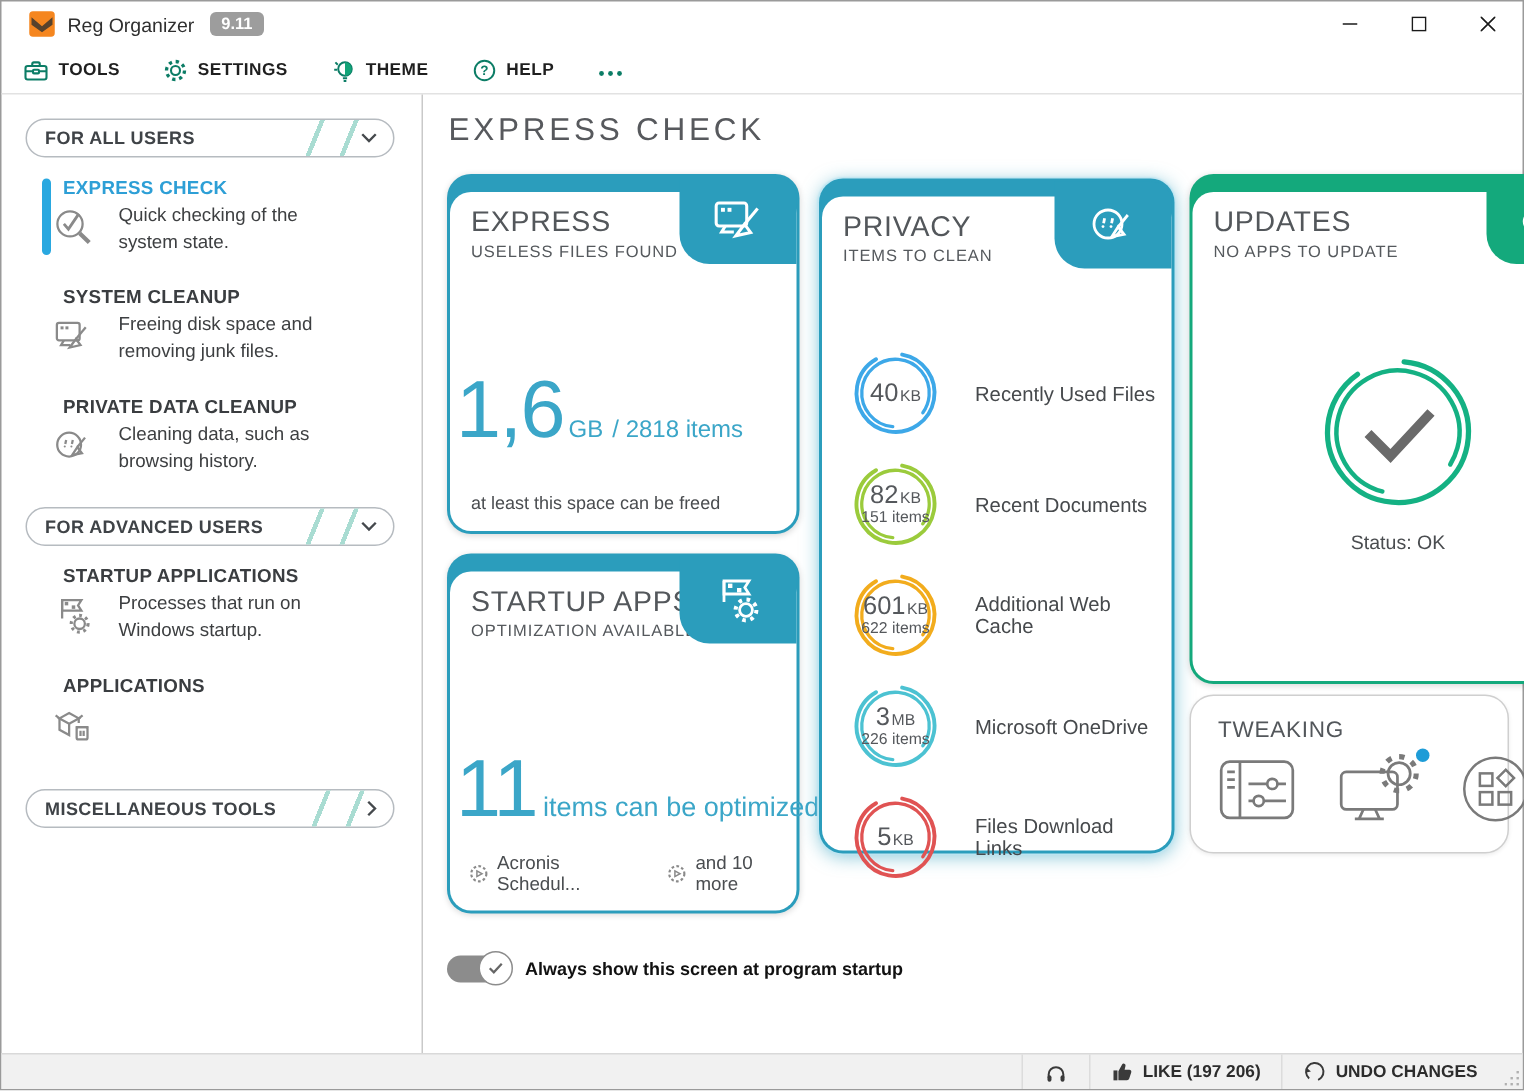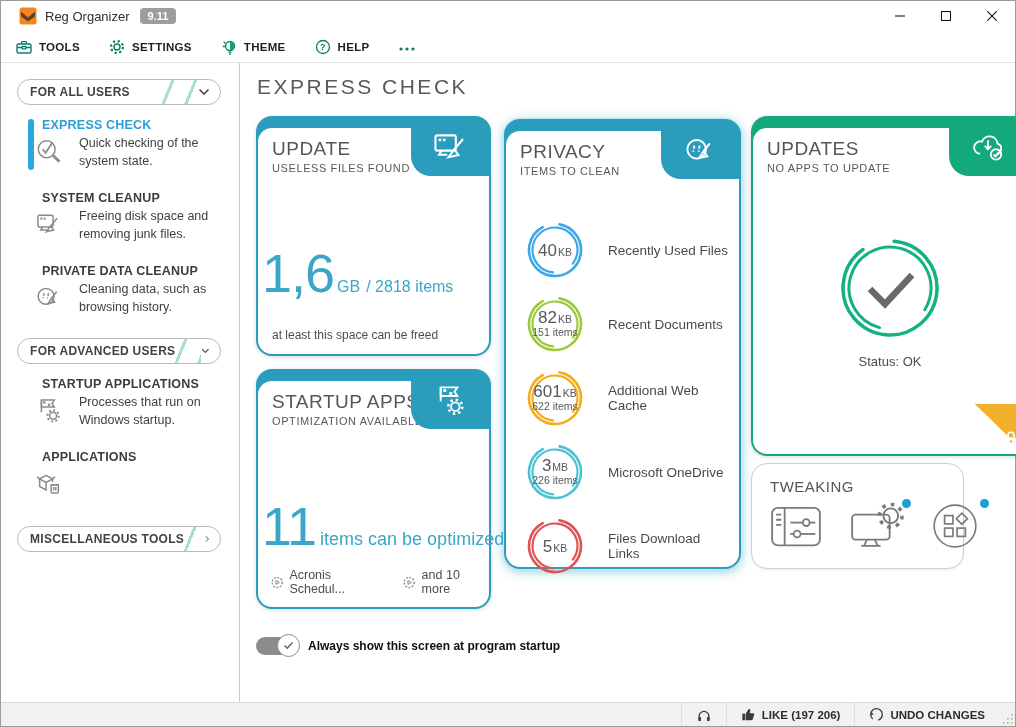--- a/index.html
+++ b/index.html
@@ -14,21 +14,21 @@
   .ver-badge { margin-left:10px; background:#9d9d9d; color:#fff; font-size:11px; font-weight:bold; padding:2px 8px; border-radius:4px; }
   .win-controls { margin-left:auto; display:flex; height:100%; }
   .win-btn { width:46px; height:100%; display:flex; align-items:center; justify-content:center; cursor:default; }
 
   
   .menubar { height:32px; display:flex; align-items:center; gap:28px; padding-left:14px; border-bottom:1px solid #e2e2e2; flex:0 0 auto; }
   .menu-item { display:flex; align-items:center; gap:6px; font-size:11.5px; font-weight:bold; letter-spacing:.3px; color:#1f1f1f; cursor:default; }
 
   
   .bodyarea { flex:1 1 auto; display:flex; min-height:0; }
-  .sidebar { width:239px; border-right:1px solid #c9c9c9; flex:0 0 auto; padding-top:16px; }
+  .sidebar { width:281px; border-right:1px solid #c9c9c9; flex:0 0 auto; padding-top:16px; }
   .main { flex:1 1 auto; position:relative; }
 
   
   .pill { margin:0 18px 0 16px; height:26px; border:1px solid #b6bbc0; border-radius:13px; display:flex; align-items:center; padding:0 10px 0 12px; overflow:hidden; }
   .pill-label { font-size:12px; font-weight:bold; color:#3f4347; letter-spacing:.3px; white-space:nowrap; }
   .stripes { margin-left:auto; width:36px; height:26px; background:repeating-linear-gradient(112deg, transparent 0 9px, #a9dcd2 9px 12px, transparent 12px 21px); }
   .pill + .side-item { margin-top:13px; }
 
   
   .side-item { position:relative; margin-top:13px; min-height:60px; cursor:default; }
@@ -58,21 +58,21 @@
   .big-line { position:absolute; left:4px; top:118px; display:flex; align-items:baseline; color:#3ba6c8; white-space:nowrap; }
   .big-num { font-size:54px; font-weight:300; line-height:1; letter-spacing:-1px; }
   .big-unit { font-size:16px; margin-left:3px; }
   .big-rest { font-size:16px; margin-left:6px; }
   .big-label { font-size:18px; margin-left:4px; }
   .card-footnote { position:absolute; left:14px; bottom:12px; font-size:12px; color:#4a4d50; }
   .startup-foot { position:absolute; left:12px; bottom:11px; display:flex; gap:16px; }
   .foot-item { display:flex; align-items:center; gap:5px; font-size:12.5px; color:#4a4d50; }
 
   
-  .pv-rows { position:absolute; left:20px; top:82px; right:8px; }
+  .pv-rows { position:absolute; left:20px; top:94px; right:8px; }
   .pv-row { display:flex; align-items:center; height:74px; cursor:default; }
   .pv-circle { position:relative; width:58px; height:58px; flex:0 0 auto; }
   .pv-circle svg { position:absolute; inset:0; }
   .pv-text { position:absolute; inset:4px; display:flex; flex-direction:column; align-items:center; justify-content:center; }
   .pv-val { color:#55585c; line-height:1; white-space:nowrap; }
   .pv-val b { font-size:17px; font-weight:300; }
   .pv-val i { font-style:normal; font-size:10.5px; margin-left:1px; }
   .pv-count { display:block; font-size:10.5px; color:#55585c; line-height:1.2; white-space:nowrap; }
   .pv-label { margin-left:24px; font-size:13.5px; color:#46494c; }
 
@@ -287,21 +287,21 @@
           <svg width="36" height="32" viewBox="0 0 24 22" fill="none" stroke="#fff" stroke-width="1.4">
             <rect x="2" y="3" width="14" height="10.5" rx="1.3"></rect>
             <rect x="4.2" y="5.2" width="1.8" height="1.8" fill="#fff" stroke="none"></rect>
             <rect x="7.2" y="5.2" width="1.8" height="1.8" fill="#fff" stroke="none"></rect>
             <path d="M6.2 13.5 l-1.7 2.8 h5.6"></path>
             <path d="M21 5.5 l-6 7.2"></path>
             <path d="M15 12.7 L11 18 L17.8 16.5 Z"></path>
           </svg>
         </div>
         <div class="card-content">
-          <div class="card-title">UPDATE</div>
+          <div class="card-title">EXPRESS</div>
           <div class="card-sub">USELESS FILES FOUND</div>
           <div class="big-line">
             <span class="big-num">1,6</span>
               <span class="big-unit">GB</span>
               <span class="big-rest">/ 2818 items</span>
           </div>
           <div class="card-footnote">at least this space can be freed</div>
         </div>
       </div>
 

